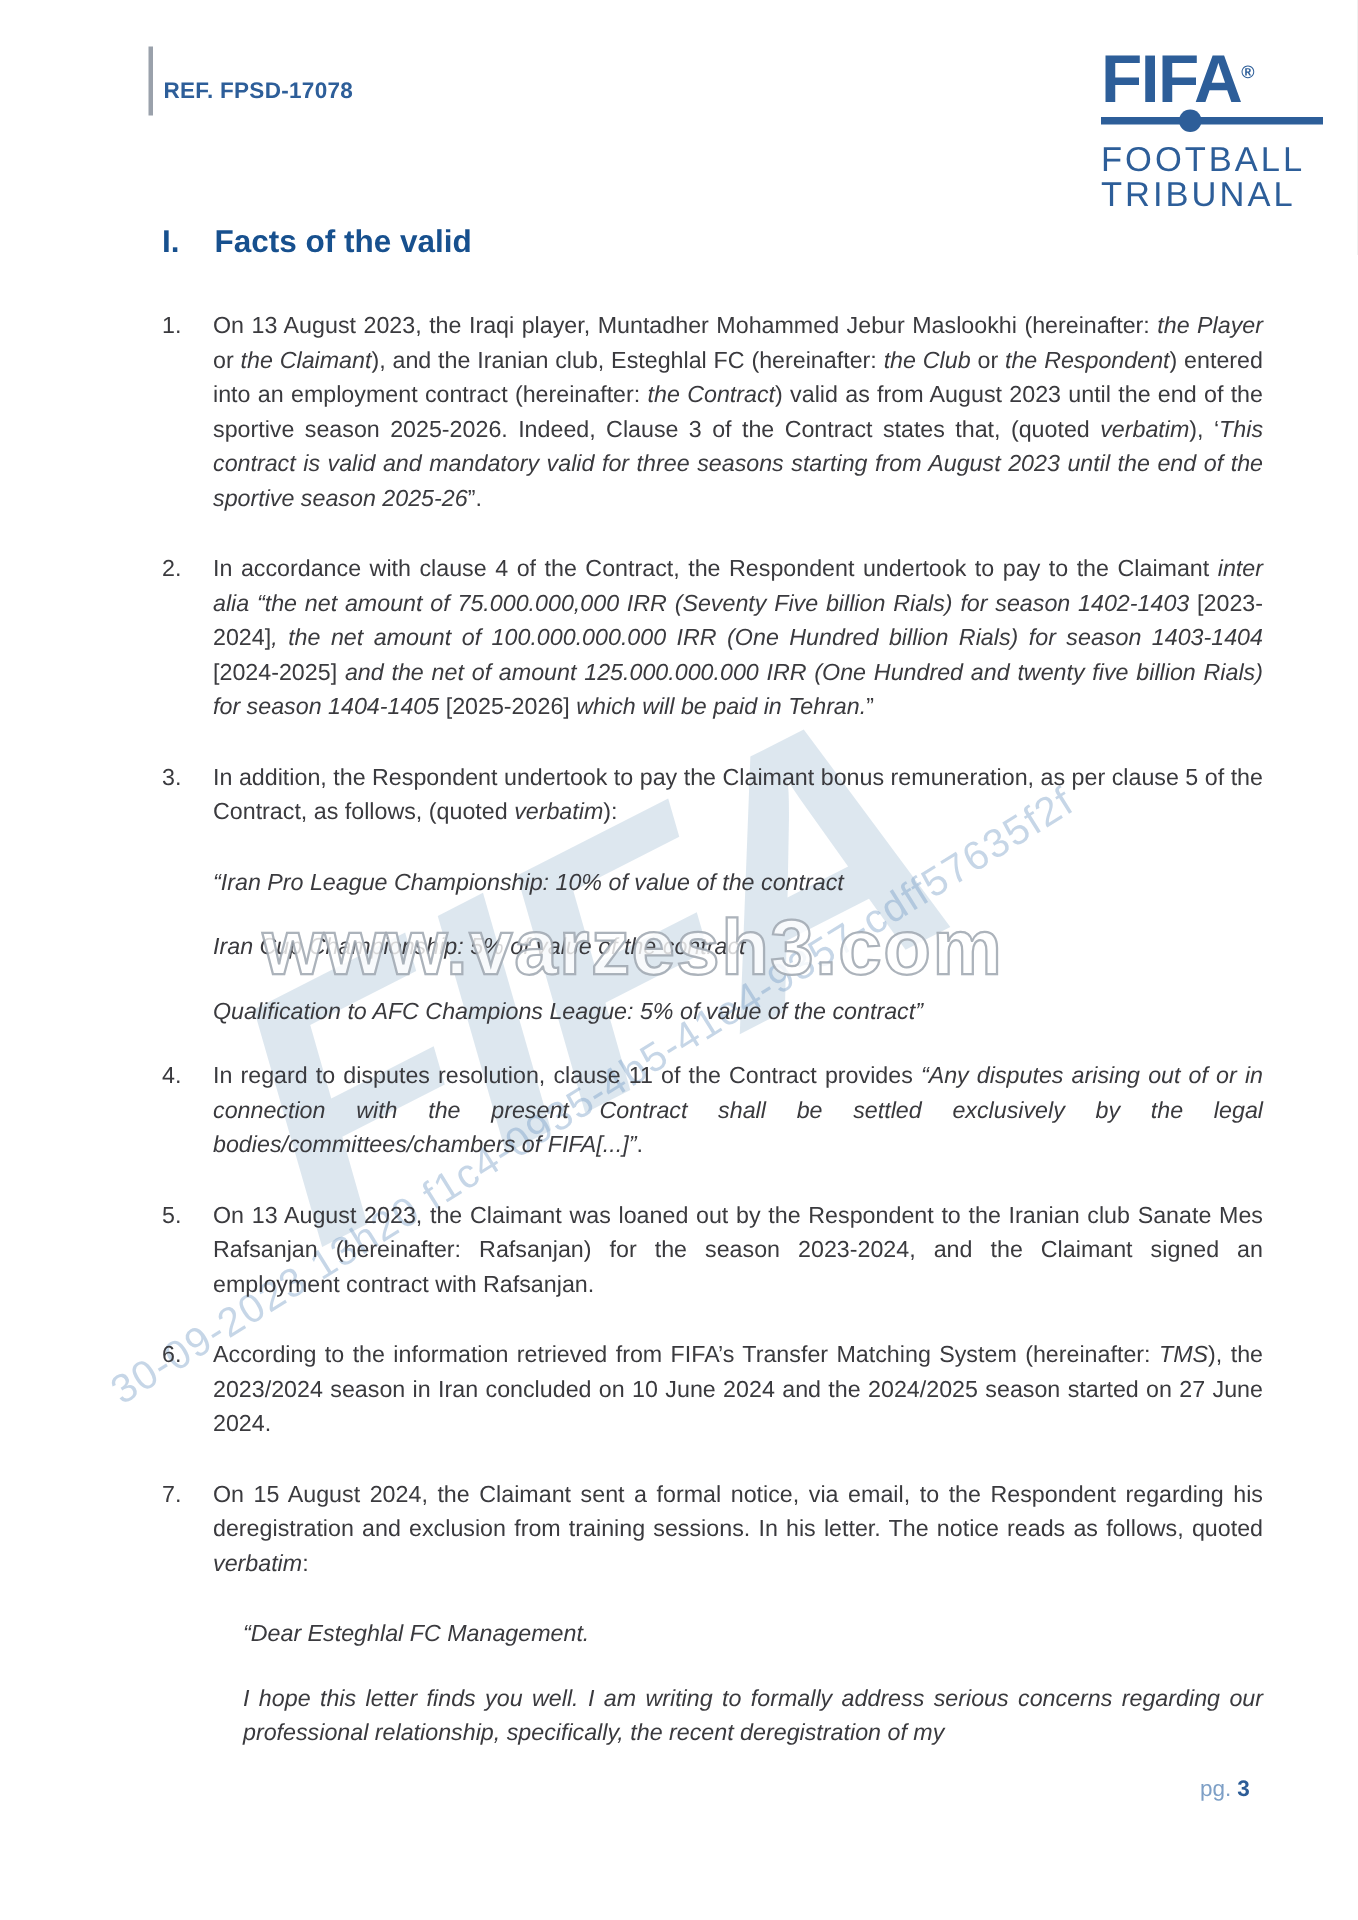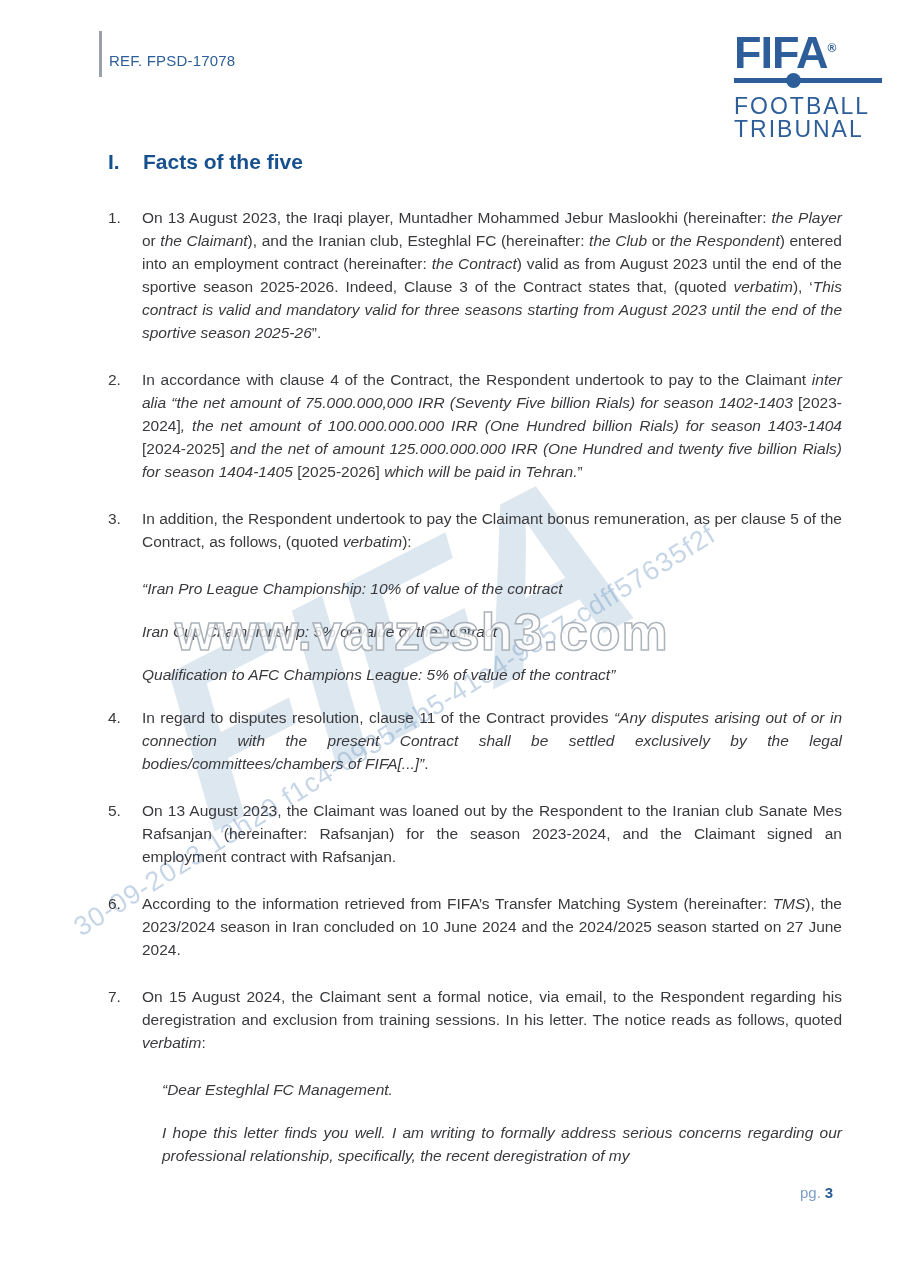--- a/index.html
+++ b/index.html
@@ -8,21 +8,21 @@
     width:905px;height:1280px;
     background:#ffffff;
     overflow:hidden;
     font-family:"Liberation Sans", sans-serif;
     margin:0 auto;
   }
   
   .ref-rule{position:absolute;left:99px;top:31px;width:3px;height:46px;background:#9aa1ab;}
   .ref-label{
     position:absolute;left:109px;top:52px;
-    font-size:15px;font-weight:normal;color:#2d5e99;letter-spacing:.2px;
+    font-size:15px;font-weight:bold;color:#2d5e99;letter-spacing:.2px;
   }
   .logo{position:absolute;left:690px;top:26px;width:150px;color:#2d5e99;margin-left:44px;}
   .logo-fifa{font-size:45px;font-weight:800;letter-spacing:-1px;line-height:44px;}
   .logo-reg{font-size:12px;font-weight:bold;vertical-align:super;letter-spacing:0;}
   .logo-rule{position:relative;margin-top:3px;width:148px;height:5px;background:#2d5e99;}
   .logo-dot{position:absolute;left:52px;top:-5px;width:15px;height:15px;border-radius:50%;background:#2d5e99;}
   .logo-sub{font-size:23px;font-weight:400;letter-spacing:2px;line-height:23px;color:#2d5e99;}
   .logo-sub.first{margin-top:12px;}
   
   .content{position:absolute;left:108px;top:147px;width:734px;z-index:2;}
@@ -80,21 +80,21 @@
     <div class="logo-rule">
         <span class="logo-dot"></span>
       </div>
     <div class="logo-sub first">FOOTBALL</div>
     <div class="logo-sub">TRIBUNAL</div>
   </div>
 
   <div class="content">
     <div class="heading">
       <span class="roman">I.</span>
-      <span>Facts of the five</span>
+      <span>Facts of the valid</span>
     </div>
     <div>
         <div class="block numbered"><span class="num">1.</span><span>On 13 August 2023, the Iraqi player, Muntadher Mohammed Jebur Maslookhi (hereinafter: </span><i>the Player</i><span> or </span><i>the Claimant</i><span>), and the Iranian club, Esteghlal FC (hereinafter: </span><i>the Club</i><span> or </span><i>the Respondent</i><span>) entered into an employment contract (hereinafter: </span><i>the Contract</i><span>) valid as from August 2023 until the end of the sportive season 2025-2026. Indeed, Clause 3 of the Contract states that, (quoted </span><i>verbatim</i><span>), ‘</span><i>This contract is valid and mandatory valid for three seasons starting from August 2023 until the end of the sportive season 2025-26</i><span>”.</span></div>
         <div class="block numbered"><span class="num">2.</span><span>In accordance with clause 4 of the Contract, the Respondent undertook to pay to the Claimant </span><i>inter alia “the net amount of 75.000.000,000 IRR (Seventy Five billion Rials) for season 1402-1403 </i><span>[2023-2024]</span><i>, the net amount of 100.000.000.000 IRR (One Hundred billion Rials) for season 1403-1404 </i><span>[2024-2025] </span><i>and the net of amount 125.000.000.000 IRR (One Hundred and twenty five billion Rials) for season 1404-1405 </i><span>[2025-2026]  </span><i>which will be paid in Tehran.</i><span>”</span></div>
         <div class="block numbered"><span class="num">3.</span><span>In addition, the Respondent undertook to pay the Claimant bonus remuneration, as per clause 5 of the Contract, as follows, (quoted </span><i>verbatim</i><span>):</span></div>
         <div class="block quote"><i>“Iran Pro League Championship: 10% of value of the contract</i></div>
         <div class="block quote"><i>Iran Cup Championship: 5% of value of the contract</i></div>
         <div class="block quote"><i>Qualification to AFC Champions League: 5% of value of the contract”</i></div>
         <div class="block numbered"><span class="num">4.</span><span>In regard to disputes resolution, clause 11 of the Contract provides </span><i>“Any disputes arising out of or in connection with the present Contract shall be settled exclusively by the legal bodies/committees/chambers of FIFA[...]”</i><span>.</span></div>
         <div class="block numbered"><span class="num">5.</span><span>On 13 August 2023, the Claimant was loaned out by the Respondent to the Iranian club Sanate Mes Rafsanjan (hereinafter: Rafsanjan) for the season 2023-2024, and the Claimant signed an employment contract with Rafsanjan.</span></div>

